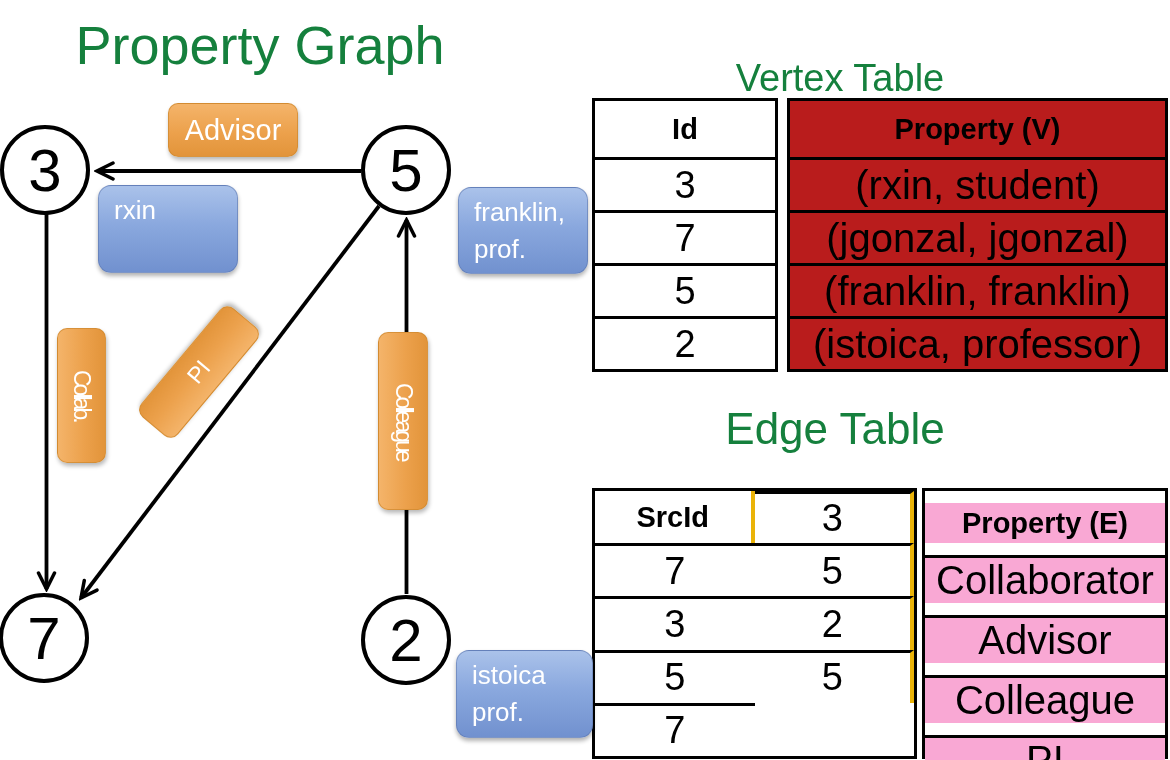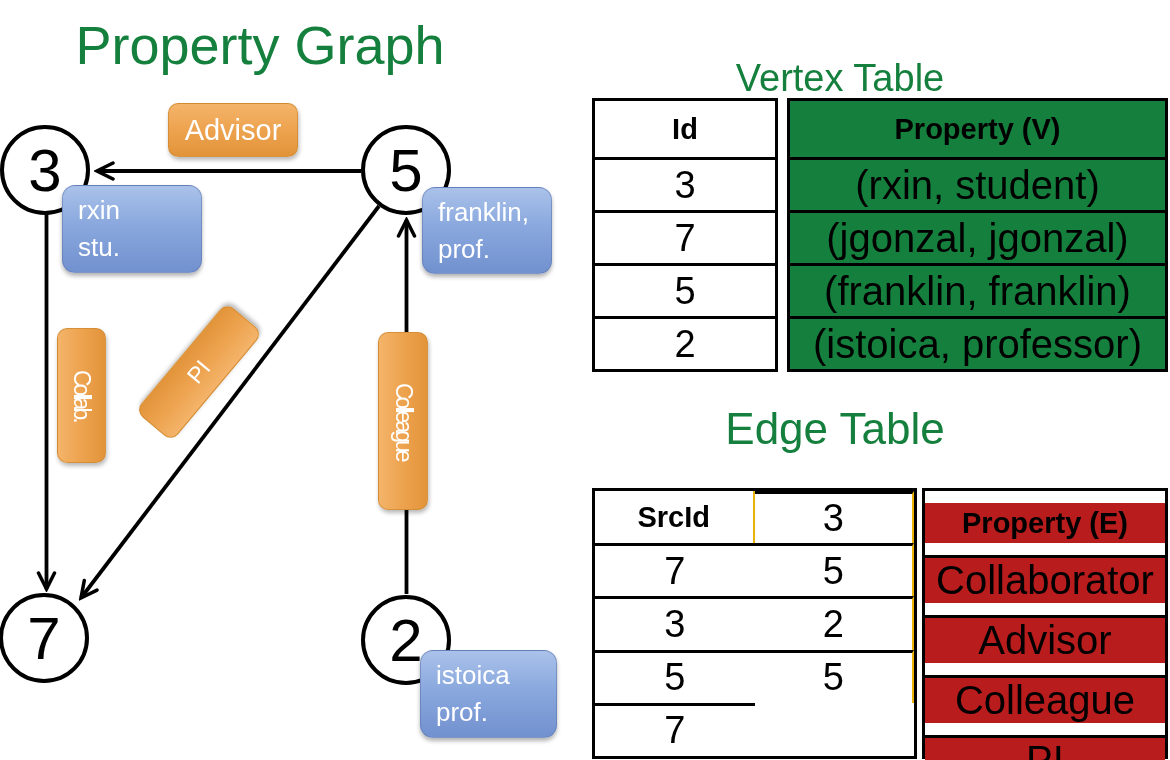--- a/index.html
+++ b/index.html
@@ -16,42 +16,42 @@
 
   .node-circle { position:absolute; width:90px; height:90px; border:4px solid #000;
                  border-radius:50%; background:#fff; z-index:2;
                  display:flex; align-items:center; justify-content:center;
                  font-size:60px; font-weight:400; }
 
   .prop-box { position:absolute; z-index:3; border-radius:13px; color:#fff;
               background:linear-gradient(180deg,#aac2ea 0%, #8aa8de 45%, #7191cf 100%);
               border:1px solid rgba(90,115,170,.55);
               box-shadow:0 3px 4px rgba(0,0,0,.30);
-              font-size:26px; line-height:37px; padding:6px 6px 0 15px; }
+              font-size:26px; line-height:37px; padding:6px 6px 0 15px;margin-left:36px; }
   .prop-box span { display:block; }
 
   .pill { position:absolute; z-index:3; border-radius:10px; color:#fff;
           display:flex; align-items:center; justify-content:center;
           border:1px solid rgba(205,135,45,.7);
           box-shadow:1px 3px 4px rgba(0,0,0,.28); }
   .pill.h { background:linear-gradient(180deg,#f4b46a 0%, #eca14c 55%, #e2943a 100%);
             font-size:29px; }
   .pill.v { background:linear-gradient(90deg,#f4b46a 0%, #eca14c 55%, #e2943a 100%);
             writing-mode:vertical-rl; font-size:23px; letter-spacing:-3px; }
 
   
   .tbl { position:absolute; border:3px solid #000; display:grid; background:#fff; }
   .tbl .cell { display:flex; align-items:center; justify-content:center;
                border-top:3px solid #000; font-size:40px; }
   .tbl .cell.no-top { border-top:none; }
   .tbl .cell.hdr { font-weight:bold; font-size:29px; }
   .tbl .cell.num { font-size:38px; }
-  .tbl .cell.div-r { border-right:2px solid #eab308; }
-  .blue-cells  .cell { background:#15803d; }
-  .peach-cells .cell { background:#b91c1c;margin-top:12px; }
+  .tbl .cell.div-r { border-right:4px solid #eab308; }
+  .blue-cells  .cell { background:#b91c1c; }
+  .peach-cells .cell { background:#f9a8d4;margin-top:12px; }
 
   #vertex-id-table   { left:592px; top:98px;  width:186px; height:274px; grid-template-rows:56px repeat(4,1fr); }
   #vertex-prop-table { left:787px; top:98px;  width:381px; height:274px; grid-template-rows:56px repeat(4,1fr); }
   #edge-ids-table    { left:592px; top:488px; width:325px; height:271px;
                        grid-template-columns:1fr 1fr; grid-template-rows:52px repeat(4,1fr); }
   #edge-prop-table   { left:922px; top:488px; width:246px; height:271px; grid-template-rows:52px repeat(4,1fr); }
 </style>
 </head>
 <body>
 
@@ -79,21 +79,20 @@
   </div>
   <div class="node-circle" style="left:-1px;  top:593px;">
     <span>7</span>
   </div>
   <div class="node-circle" style="left:361px; top:595px;">
     <span>2</span>
   </div>
 
   <div class="prop-box" style="left:62px; top:185px; width:140px; height:88px;">
     <span>rxin</span>
-    <span>stu.</span>
   </div>
   <div class="prop-box" style="left:422px; top:187px; width:130px; height:87px;">
     <span>franklin,</span>
     <span>prof.</span>
   </div>
   <div class="prop-box" style="left:420px; top:650px; width:137px; height:88px;">
     <span>istoica</span>
     <span>prof.</span>
   </div>
 

